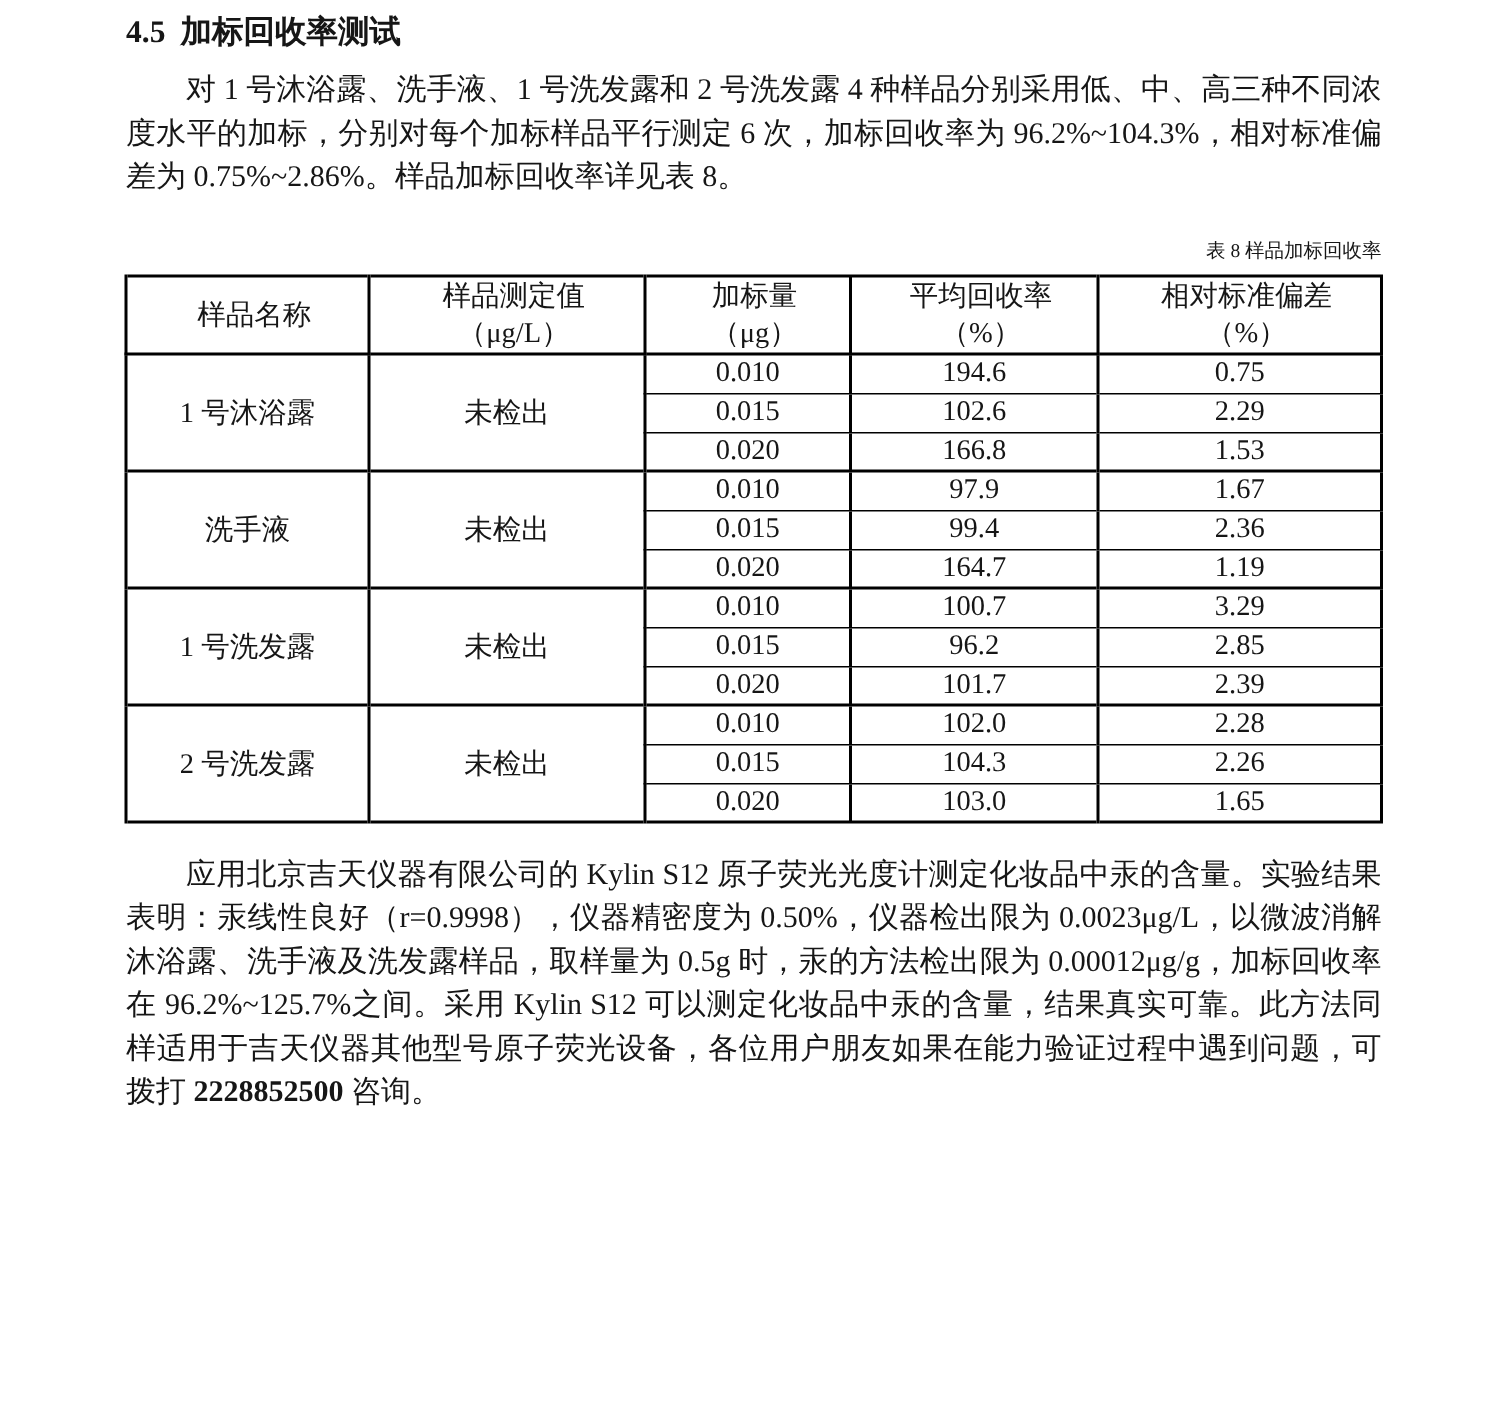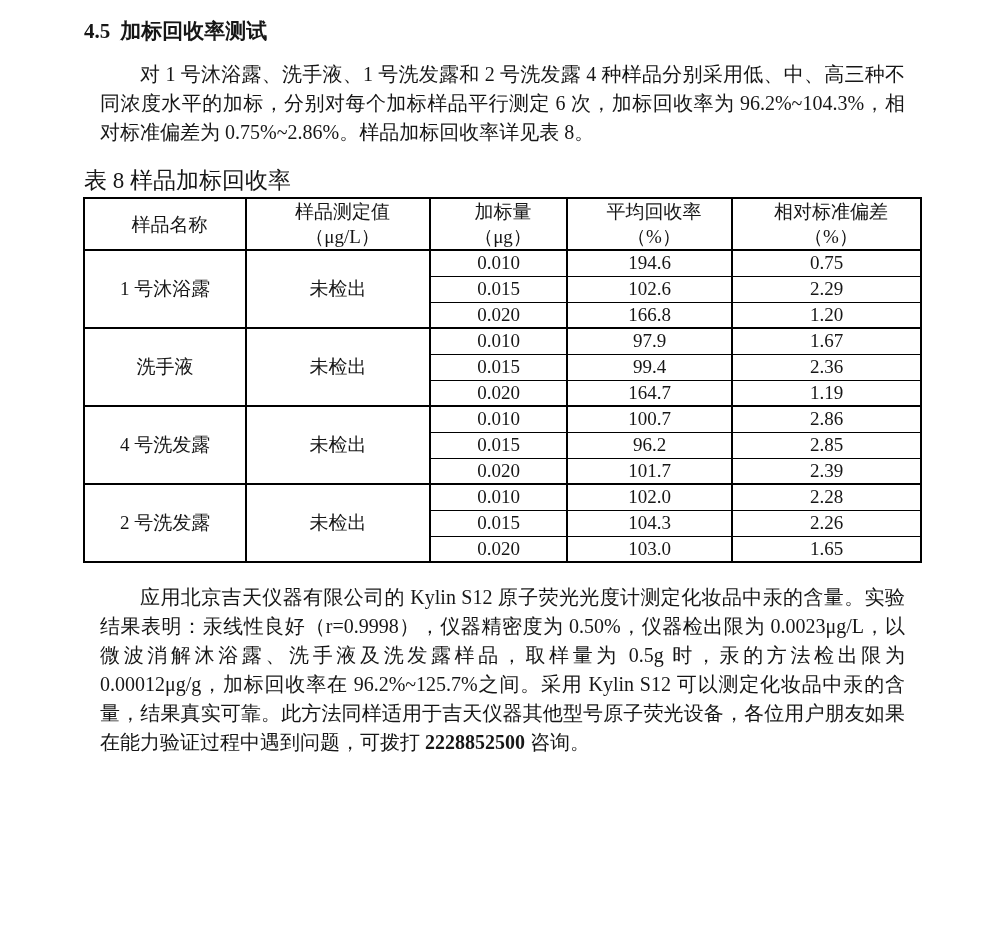--- a/index.html
+++ b/index.html
@@ -17,39 +17,39 @@
   .page {
     box-sizing: border-box;
     width: 992px;
     height: 934px;
     padding: 8px 71px 0 84px;
   }
   .sec-heading {
     font-size: 21px;
     font-weight: bold;
     line-height: 26px;
-    margin: 10px 0 12px 0;
+    margin: 0 0 12px 0;
     white-space: nowrap;
   }
   .sec-heading .sec-num { margin-right: 10px; }
   .sec-heading.h5 { margin-top: 58px; }
   .sec-heading.h5 .sec-num { margin-right: 26px; }
   .para {
     font-size: 20px;
     line-height: 29px;
     text-align: justify;
     text-indent: 2em;
-    margin: 16px;
+    margin: 0;
   }
   .table-caption {
     margin-top: 22px;
     margin-bottom: 4px;
-    font-size: 23px;
+    font-size: 13px;
     line-height: 24px;
-    text-align: left;
+    text-align: right;
   }
   table.recovery {
     border-collapse: collapse;
     table-layout: fixed;
     width: 837px;
     margin-left: -1px;
     border: 2px solid #000;
   }
   table.recovery th,
   table.recovery td {
@@ -112,21 +112,21 @@
         <td>0.75</td>
       </tr>
       <tr>
         <td>0.015</td>
         <td>102.6</td>
         <td>2.29</td>
       </tr>
       <tr>
         <td>0.020</td>
         <td>166.8</td>
-        <td>1.20</td>
+        <td>1.53</td>
       </tr>
 
       <tr class="group-start">
         <td rowspan="3">洗手液</td>
         <td rowspan="3">未检出</td>
         <td>0.010</td>
         <td>97.9</td>
         <td>1.67</td>
       </tr>
       <tr>
@@ -134,25 +134,25 @@
         <td>99.4</td>
         <td>2.36</td>
       </tr>
       <tr>
         <td>0.020</td>
         <td>164.7</td>
         <td>1.19</td>
       </tr>
 
       <tr class="group-start">
-        <td rowspan="3">4 号洗发露</td>
+        <td rowspan="3">1 号洗发露</td>
         <td rowspan="3">未检出</td>
         <td>0.010</td>
         <td>100.7</td>
-        <td>2.86</td>
+        <td>3.29</td>
       </tr>
       <tr>
         <td>0.015</td>
         <td>96.2</td>
         <td>2.85</td>
       </tr>
       <tr>
         <td>0.020</td>
         <td>101.7</td>
         <td>2.39</td>

